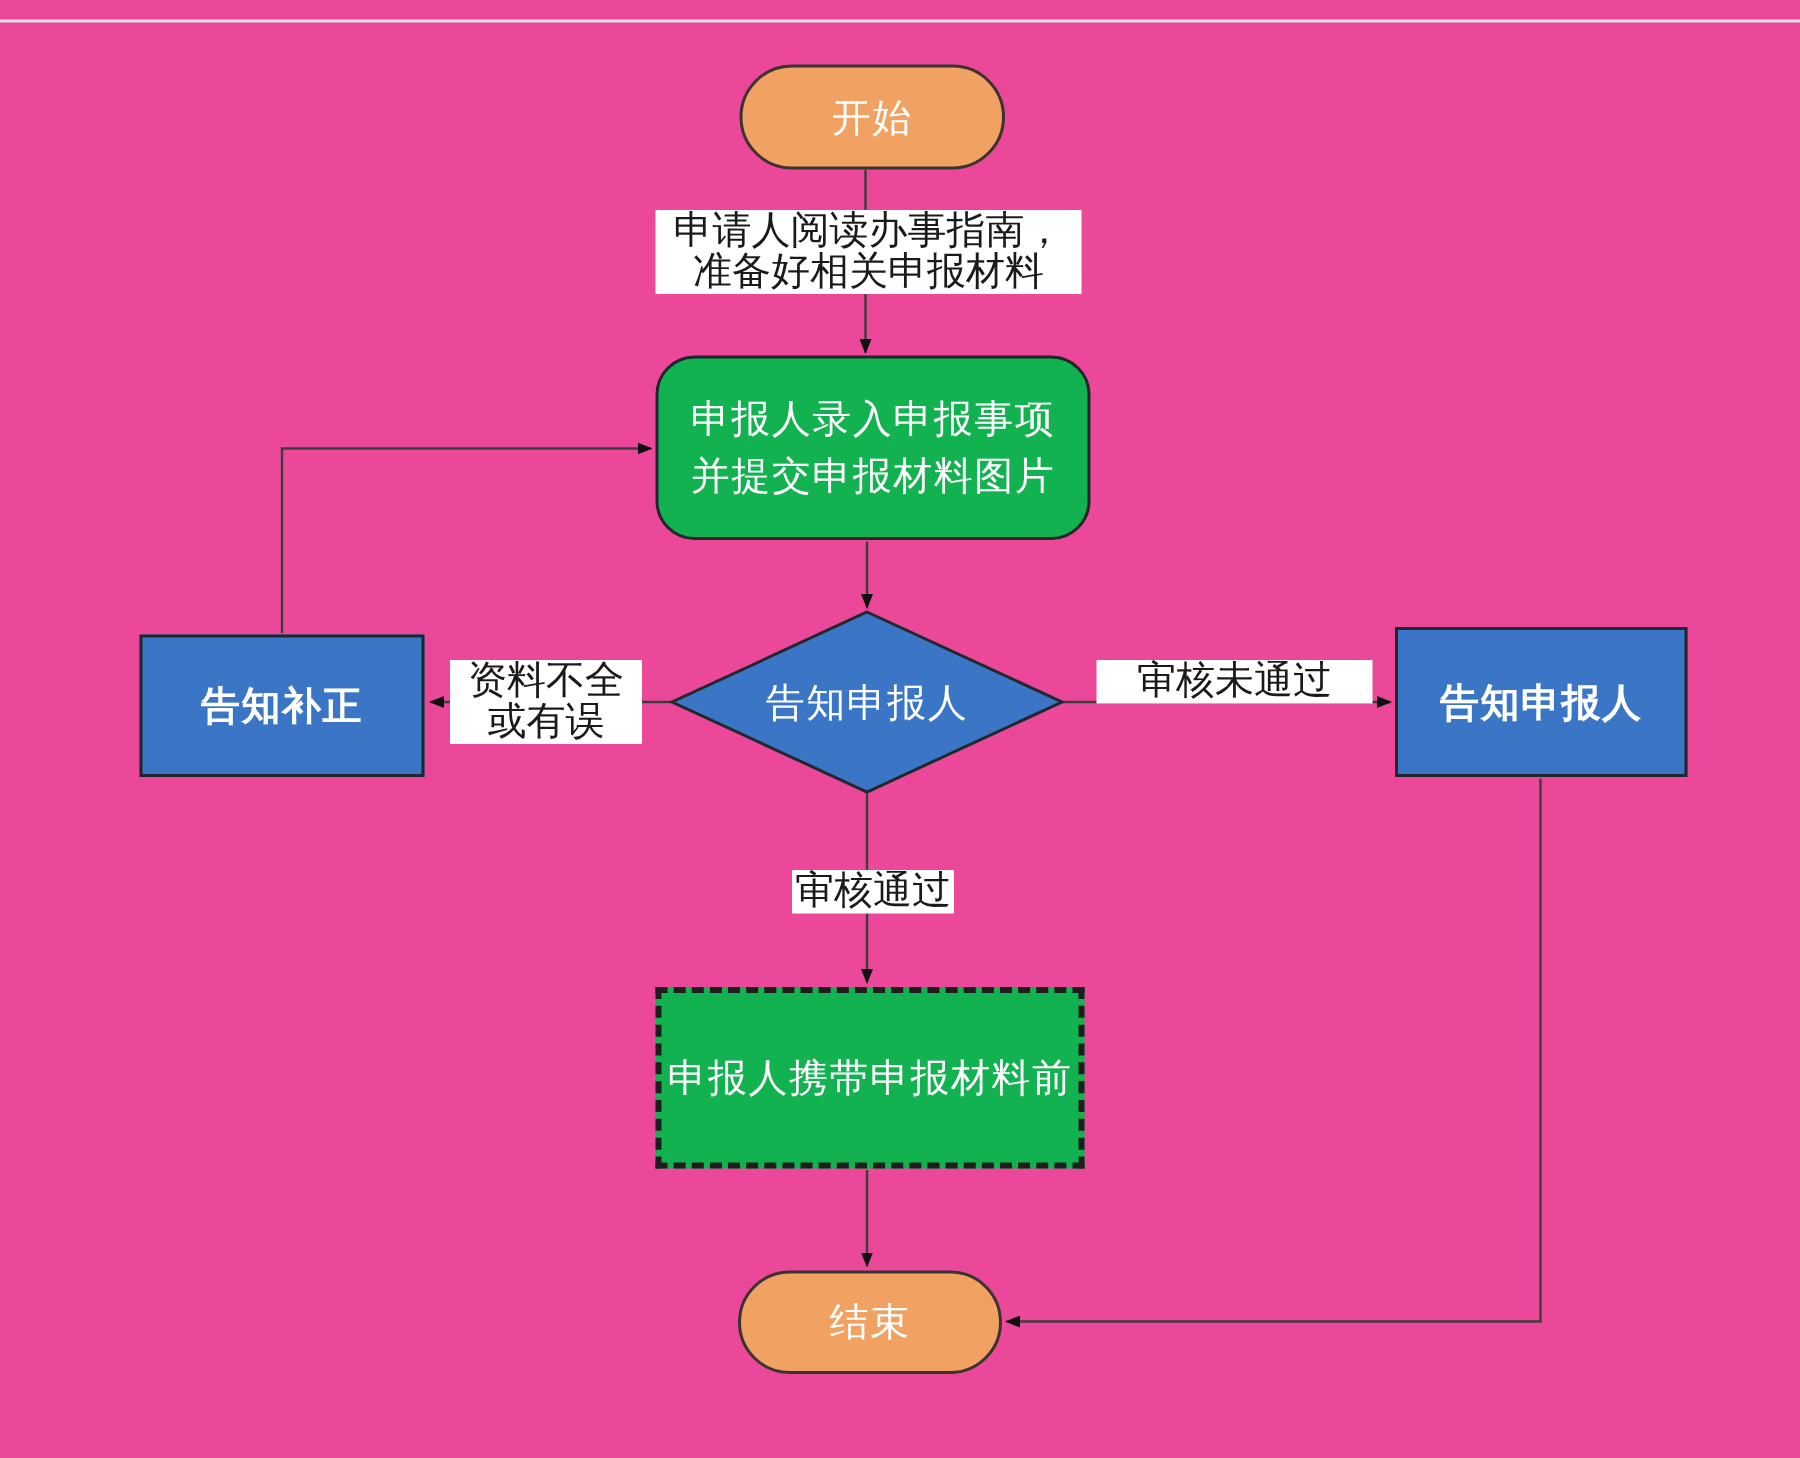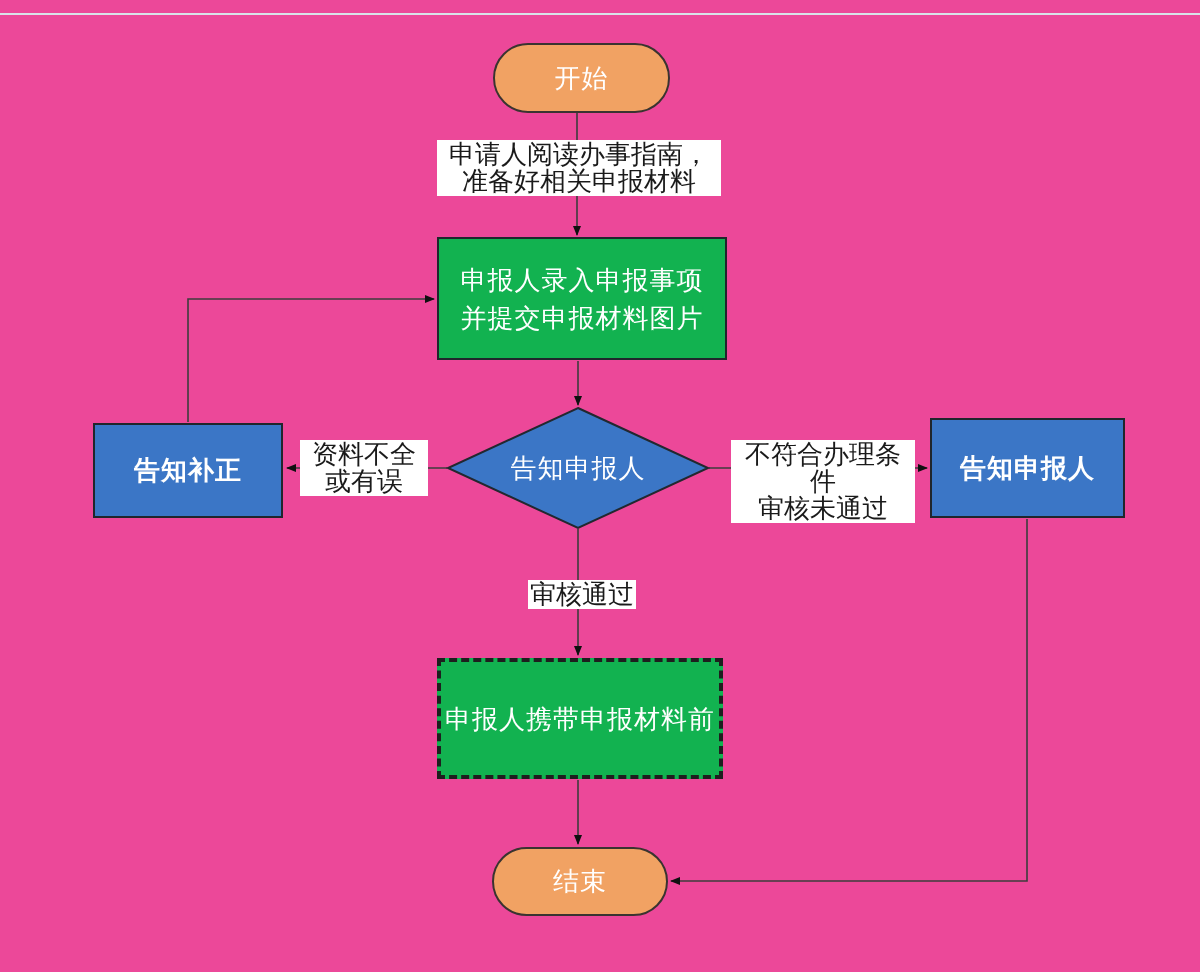--- a/index.html
+++ b/index.html
@@ -112,40 +112,39 @@
 
   <div class="node pill" style="left:493px; top:43px; width:177px; height:70px;">
     <span>开始</span>
   </div>
 
   <div class="edge-label" style="left:437px; top:140px; width:280px;">
     <span class="ln">申请人阅读办事指南，</span>
     <span class="ln">准备好相关申报材料</span>
   </div>
 
-  <div class="node rect-green" style="left:437px; top:237px; width:290px; height:123px; flex-direction:column;">
+  <div class="node rect-green" style="left:437px; top:237px; width:290px; height:123px; flex-direction:column;border-radius:26px;">
     <span>申报人录入申报事项</span>
     <span>并提交申报材料图片</span>
   </div>
 
   <div class="decision-label" style="left:448px; top:408px; width:260px; height:120px;">
     <span>告知申报人</span>
   </div>
 
   <div class="edge-label" style="left:300px; top:440px; width:124px;">
     <span class="ln">资料不全</span>
     <span class="ln">或有误</span>
   </div>
 
   <div class="node rect-blue" style="left:93px; top:423px; width:190px; height:95px;">
     <span>告知补正</span>
   </div>
 
   <div class="edge-label" style="left:731px; top:440px; width:180px;">
-    <span class="ln">不符合办理条件</span>
     <span class="ln">审核未通过</span>
   </div>
 
   <div class="node rect-blue" style="left:930px; top:418px; width:195px; height:100px;">
     <span>告知申报人</span>
   </div>
 
   <div class="edge-label" style="left:528px; top:580px; width:104px;">
     <span class="ln">审核通过</span>
   </div>

